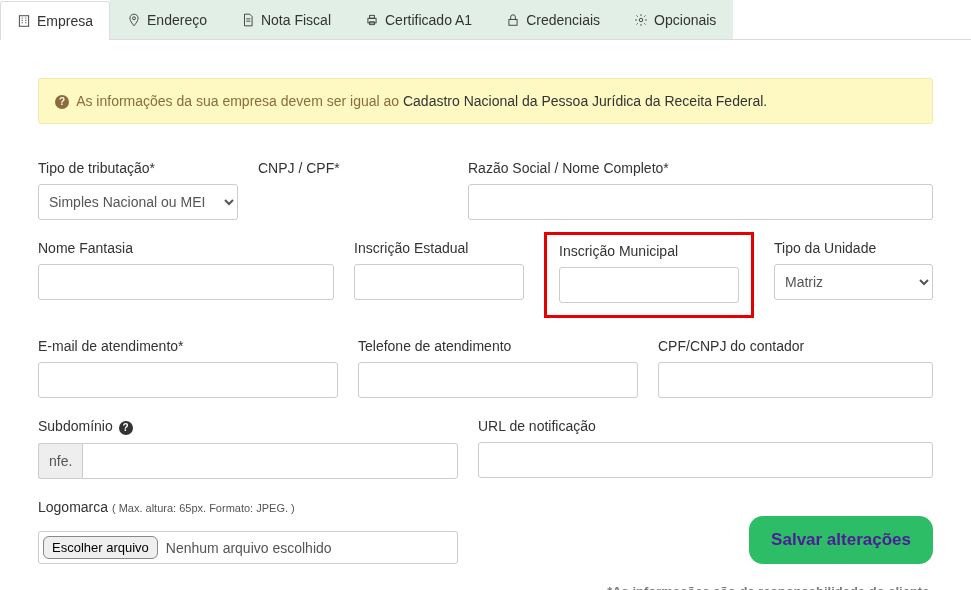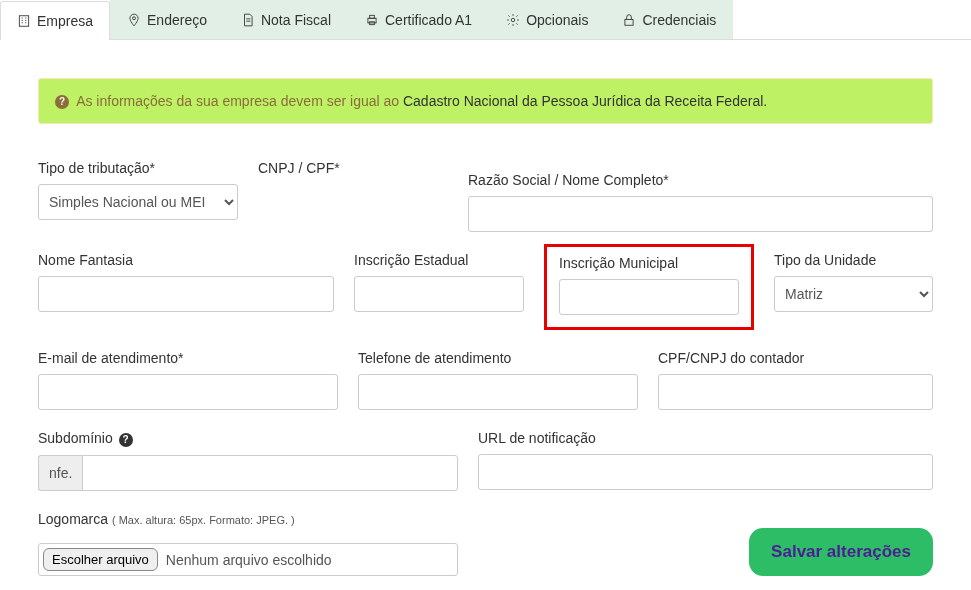--- a/index.html
+++ b/index.html
@@ -26,21 +26,21 @@
       top: 1px;
     }
     .tab svg { width: 14px; height: 14px; fill: none; stroke: #333; stroke-width: 1.5; flex-shrink: 0; }
     .tab.active svg { stroke: #333; }
 
     
     .content { padding: 38px 38px 20px; }
 
     
     .alert {
-      background: #bef264;
+      background: #fef9c3;
       border: 1px solid #f5e7b5;
       border-radius: 3px;
       padding: 14px 16px;
       margin-bottom: 36px;
       color: #8a6d3b;
       font-size: 14px;
     }
     .alert .alert-icon {
       display: inline-block; width: 14px; height: 14px;
       border-radius: 50%; background: #8a6d3b; color: #fcf8e3;
@@ -139,52 +139,52 @@
   <div class="tab">
     <svg viewBox="0 0 24 24">
         <rect x="5" y="9" width="14" height="8"></rect>
         <rect x="8" y="4" width="8" height="5"></rect>
         <rect x="8" y="15" width="8" height="5"></rect>
       </svg>
     <span>Certificado A1</span>
   </div>
   <div class="tab">
     <svg viewBox="0 0 24 24">
+        <rect x="5" y="11" width="14" height="10"></rect>
+        <path d="M8 11 V7 a4 4 0 0 1 8 0 v4"></path>
+      </svg>
+    <span>Credenciais</span>
+  </div>
+  <div class="tab">
+    <svg viewBox="0 0 24 24">
         <circle cx="12" cy="12" r="3"></circle>
         <path d="M12 2v3M12 19v3M4.2 4.2l2.1 2.1M17.7 17.7l2.1 2.1M2 12h3M19 12h3M4.2 19.8l2.1-2.1M17.7 6.3l2.1-2.1"></path>
       </svg>
     <span>Opcionais</span>
-  </div>
-  <div class="tab">
-    <svg viewBox="0 0 24 24">
-        <rect x="5" y="11" width="14" height="10"></rect>
-        <path d="M8 11 V7 a4 4 0 0 1 8 0 v4"></path>
-      </svg>
-    <span>Credenciais</span>
   </div>
 </div>
 
 <div class="content">
 
   <div class="alert">
     <span class="alert-icon">?</span>
     <span>As informações da sua empresa devem ser igual ao </span><span style="color:#333;">Cadastro Nacional da Pessoa Jurídica da Receita Federal.</span>
   </div>
 
   <div class="form-row">
     <div class="form-group" style="width:200px;">
       <label>Tipo de tributação*</label>
       <select>
         <option>Simples Nacional ou MEI</option>
       </select>
     </div>
     <div class="form-group" style="width:190px;">
       <label>CNPJ / CPF*</label>
     </div>
-    <div class="form-group" style="flex:1;margin-top:12px;">
+    <div class="form-group" style="flex:1;">
       <label>Razão Social / Nome Completo*</label>
       <input type="text" style="">
     </div>
   </div>
 
   <div class="form-row">
     <div class="form-group" style="width:296px;">
       <label>Nome Fantasia</label>
       <input type="text" style="">
     </div>

